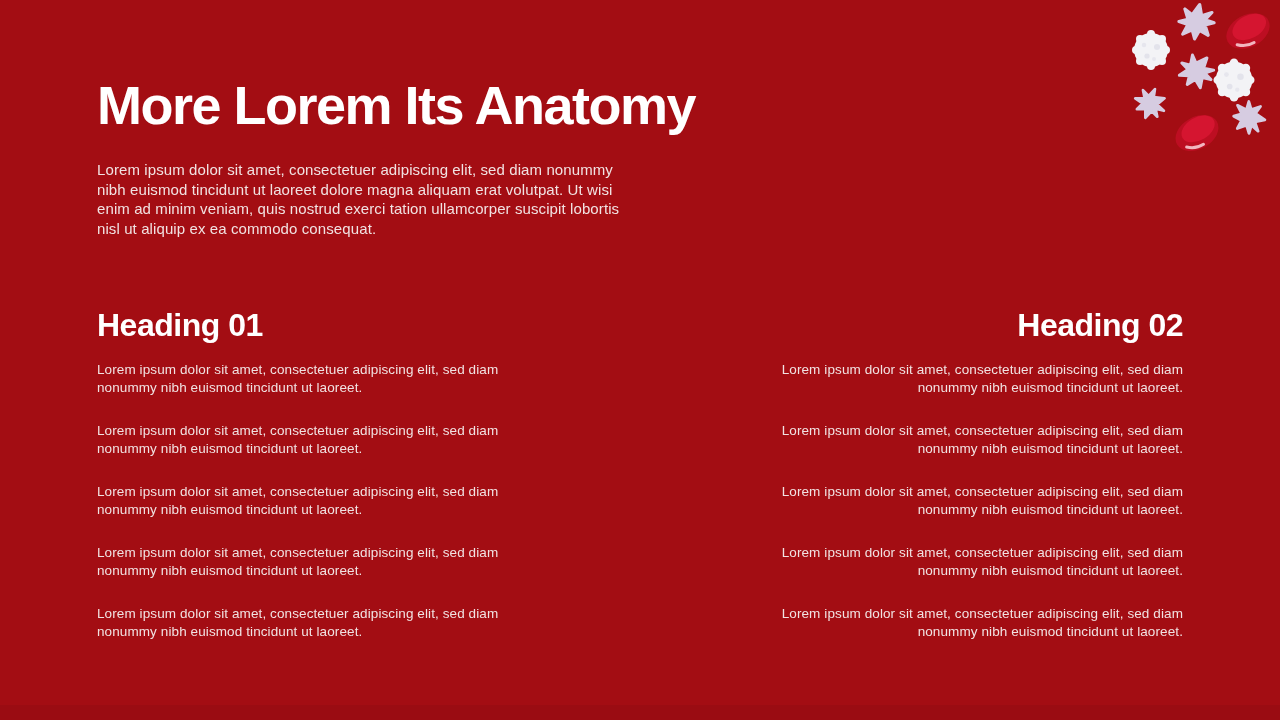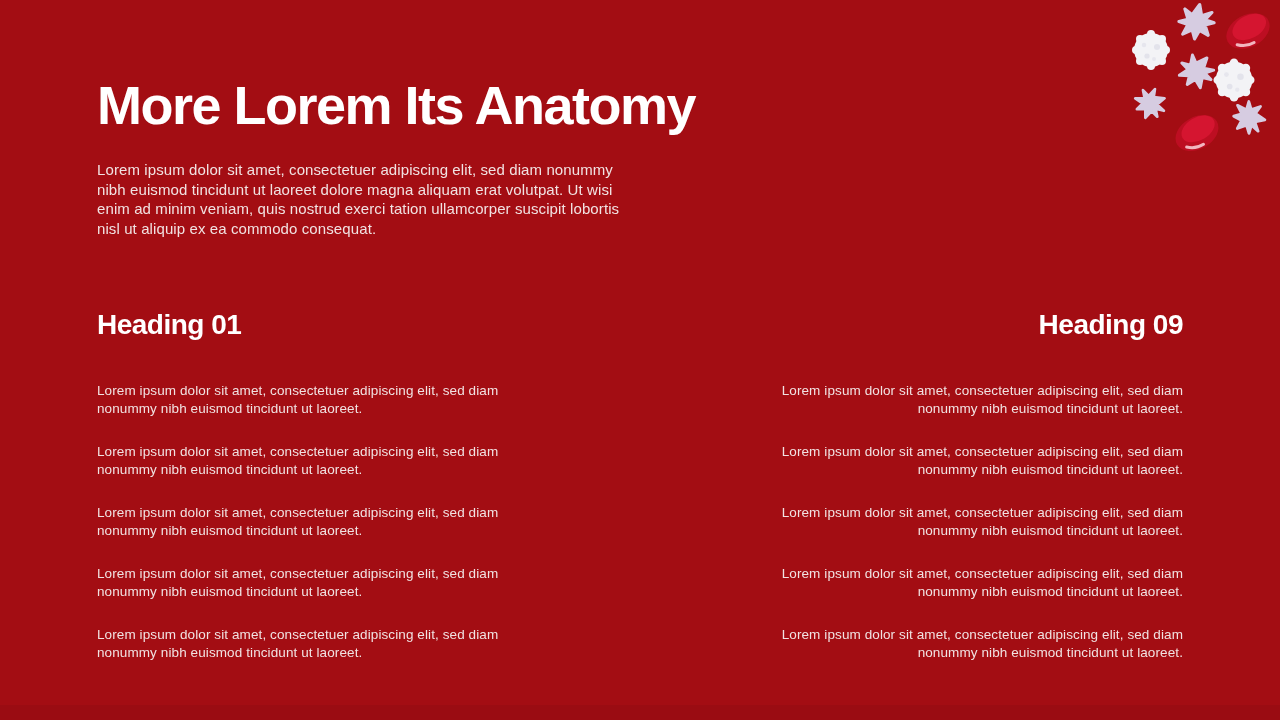--- a/index.html
+++ b/index.html
@@ -39,23 +39,23 @@
     position:absolute;left:97px;top:160px;width:548px;
     font-size:15px;line-height:19.5px;letter-spacing:.1px;
     color:var(--body-text);
   }
   .column{
     position:absolute;top:308px;width:458px;
   }
   .column.left{left:97px;text-align:left;}
   .column.right{left:725px;text-align:right;}
   .column h2{
-    font-size:28px;font-weight:700;letter-spacing:-0.5px;line-height:34px;
+    font-size:32px;font-weight:700;letter-spacing:-0.5px;line-height:34px;
     color:var(--heading-text);
-    margin-bottom:40px;
+    margin-bottom:19px;
   }
   .column p{
     font-size:13.5px;line-height:17.5px;letter-spacing:.1px;
     color:var(--body-text);
     margin-bottom:26px;
   }
   .cells{
     position:absolute;left:1110px;top:0;width:170px;height:165px;
   }
 </style>
@@ -74,21 +74,21 @@
 
     <p>Lorem ipsum dolor sit amet, consectetuer adipiscing elit, sed diam nonummy nibh euismod tincidunt ut laoreet.</p>
         <p>Lorem ipsum dolor sit amet, consectetuer adipiscing elit, sed diam nonummy nibh euismod tincidunt ut laoreet.</p>
         <p>Lorem ipsum dolor sit amet, consectetuer adipiscing elit, sed diam nonummy nibh euismod tincidunt ut laoreet.</p>
         <p>Lorem ipsum dolor sit amet, consectetuer adipiscing elit, sed diam nonummy nibh euismod tincidunt ut laoreet.</p>
         <p>Lorem ipsum dolor sit amet, consectetuer adipiscing elit, sed diam nonummy nibh euismod tincidunt ut laoreet.</p>
       </div>
   </div>
 
   <div class="column right">
-    <h2>Heading 09</h2>
+    <h2>Heading 02</h2>
     <div>
 
     <p>Lorem ipsum dolor sit amet, consectetuer adipiscing elit, sed diam nonummy nibh euismod tincidunt ut laoreet.</p>
         <p>Lorem ipsum dolor sit amet, consectetuer adipiscing elit, sed diam nonummy nibh euismod tincidunt ut laoreet.</p>
         <p>Lorem ipsum dolor sit amet, consectetuer adipiscing elit, sed diam nonummy nibh euismod tincidunt ut laoreet.</p>
         <p>Lorem ipsum dolor sit amet, consectetuer adipiscing elit, sed diam nonummy nibh euismod tincidunt ut laoreet.</p>
         <p>Lorem ipsum dolor sit amet, consectetuer adipiscing elit, sed diam nonummy nibh euismod tincidunt ut laoreet.</p>
       </div>
   </div>
 

